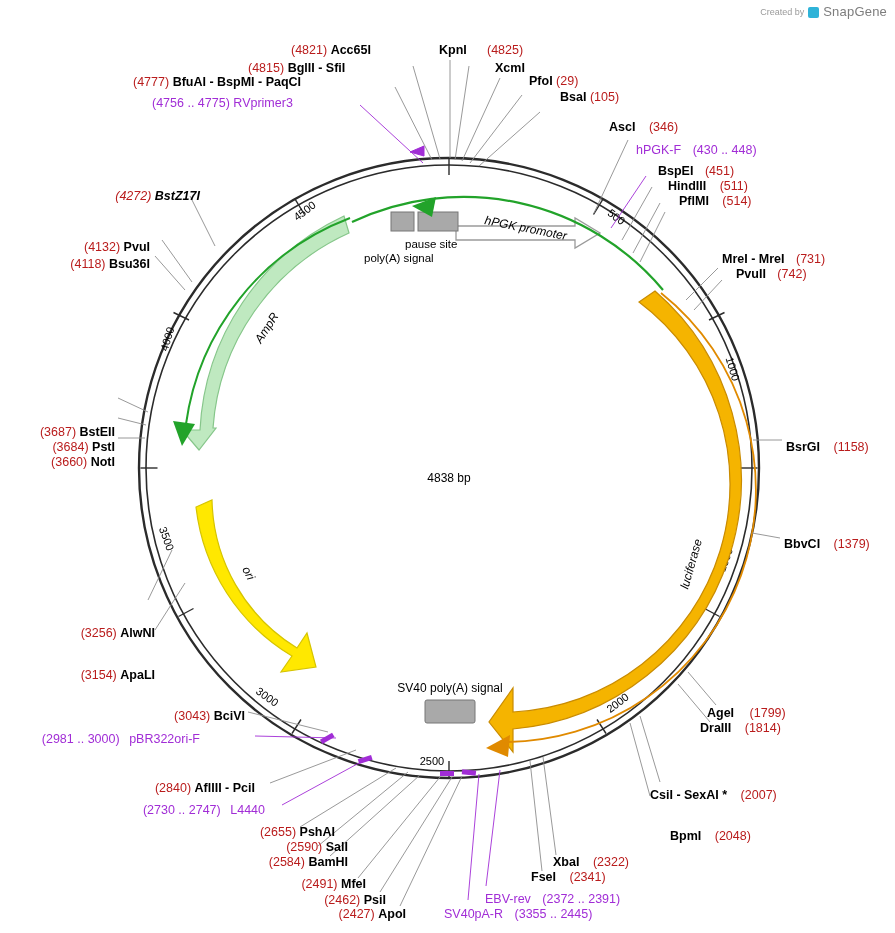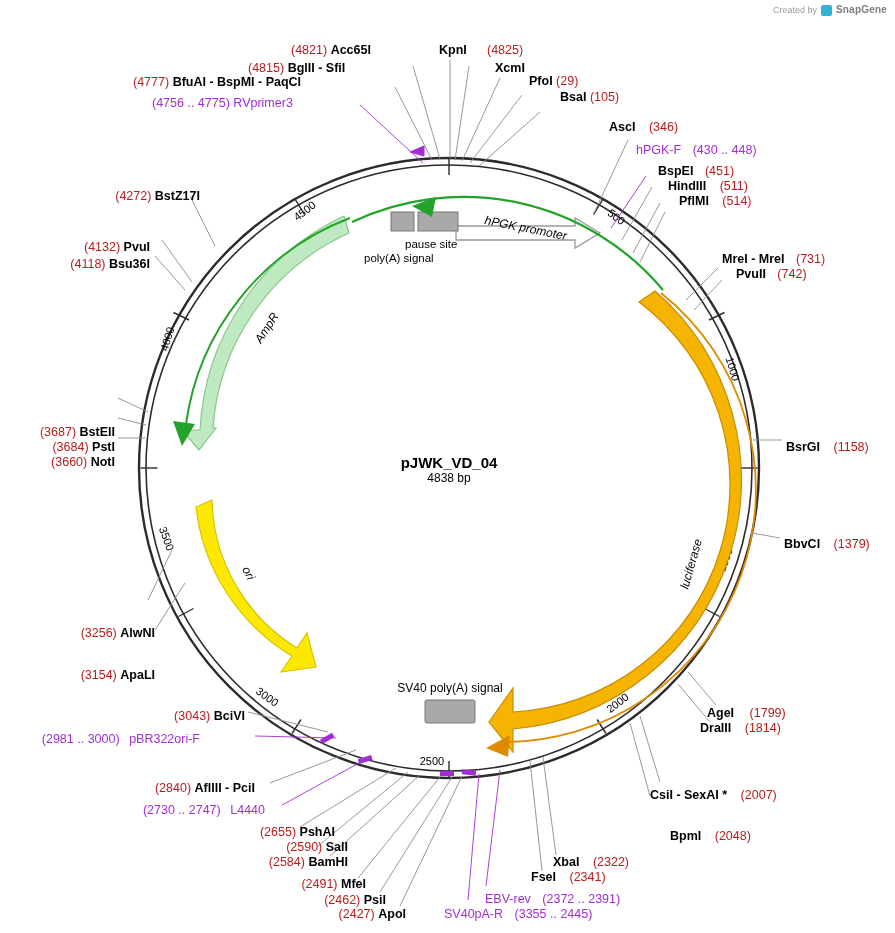--- a/index.html
+++ b/index.html
@@ -32,23 +32,23 @@
   .credit .snap-logo {
     display: inline-block;
     width: 11px;
     height: 11px;
     background: #2fb3d8;
     border-radius: 2px;
     position: relative;
     top: 1px;
   }
   .credit .snap-name {
-    font-weight: bold;
+    font-weight: normal;
     color: #7d7d7d;
-    font-size: 10px;
+    font-size: 13px;
     letter-spacing: .2px;
     text-align: center;
   }
   svg#map {
     position: absolute;
     left: 0;
     top: 0;
   }
   .lbl {
     position: absolute;
@@ -231,21 +231,20 @@
       <line x1="172" y1="550" x2="148" y2="600"></line>
       <line x1="145" y1="438" x2="118" y2="438"></line>
       <line x1="146" y1="425" x2="118" y2="418"></line>
       <line x1="148" y1="412" x2="118" y2="398"></line>
       <line x1="185" y1="290" x2="155" y2="256"></line>
       <line x1="192" y1="282" x2="162" y2="240"></line>
       <line x1="215" y1="246" x2="190" y2="196"></line>
     </g>
   </svg>
 
-  <div class="title" style="left:349px; top:454px; width:200px;">pJWK_VD_04</div>
   <div class="subtitle" style="left:349px; top:471px; width:200px;">4838 bp</div>
 
   <div class="lbl c" style="left:291px; top:43px;">
     <span class="pos">(4821)</span>
     <span class="enz">Acc65I</span>
   </div>
   <div class="lbl c" style="left:439px; top:43px;">
     <span class="enz">KpnI</span>
   </div>
   <div class="lbl c" style="left:487px; top:43px;">
@@ -406,21 +405,21 @@
     <span class="enz">BstEII</span>
   </div>
   <div class="lbl r" style="left:35px; top:257px; width:115px;">
     <span class="pos">(4118)</span>
     <span class="enz">Bsu36I</span>
   </div>
   <div class="lbl r" style="left:45px; top:240px; width:105px;">
     <span class="pos">(4132)</span>
     <span class="enz">PvuI</span>
   </div>
-  <div class="lbl r" style="left:75px; top:189px; width:125px;">
+  <div class="lbl r" style="left:75px; top:189px; width:125px;font-style:italic;">
     <span class="pos">(4272)</span>
     <span class="enz">BstZ17I</span>
   </div>
 
   <div class="lbl" style="left:405px; top:237px; font-size:11.5px;">pause site</div>
   <div class="lbl" style="left:364px; top:251px; font-size:11.5px;">poly(A) signal</div>
 
 </div>
 
 </body></html>

